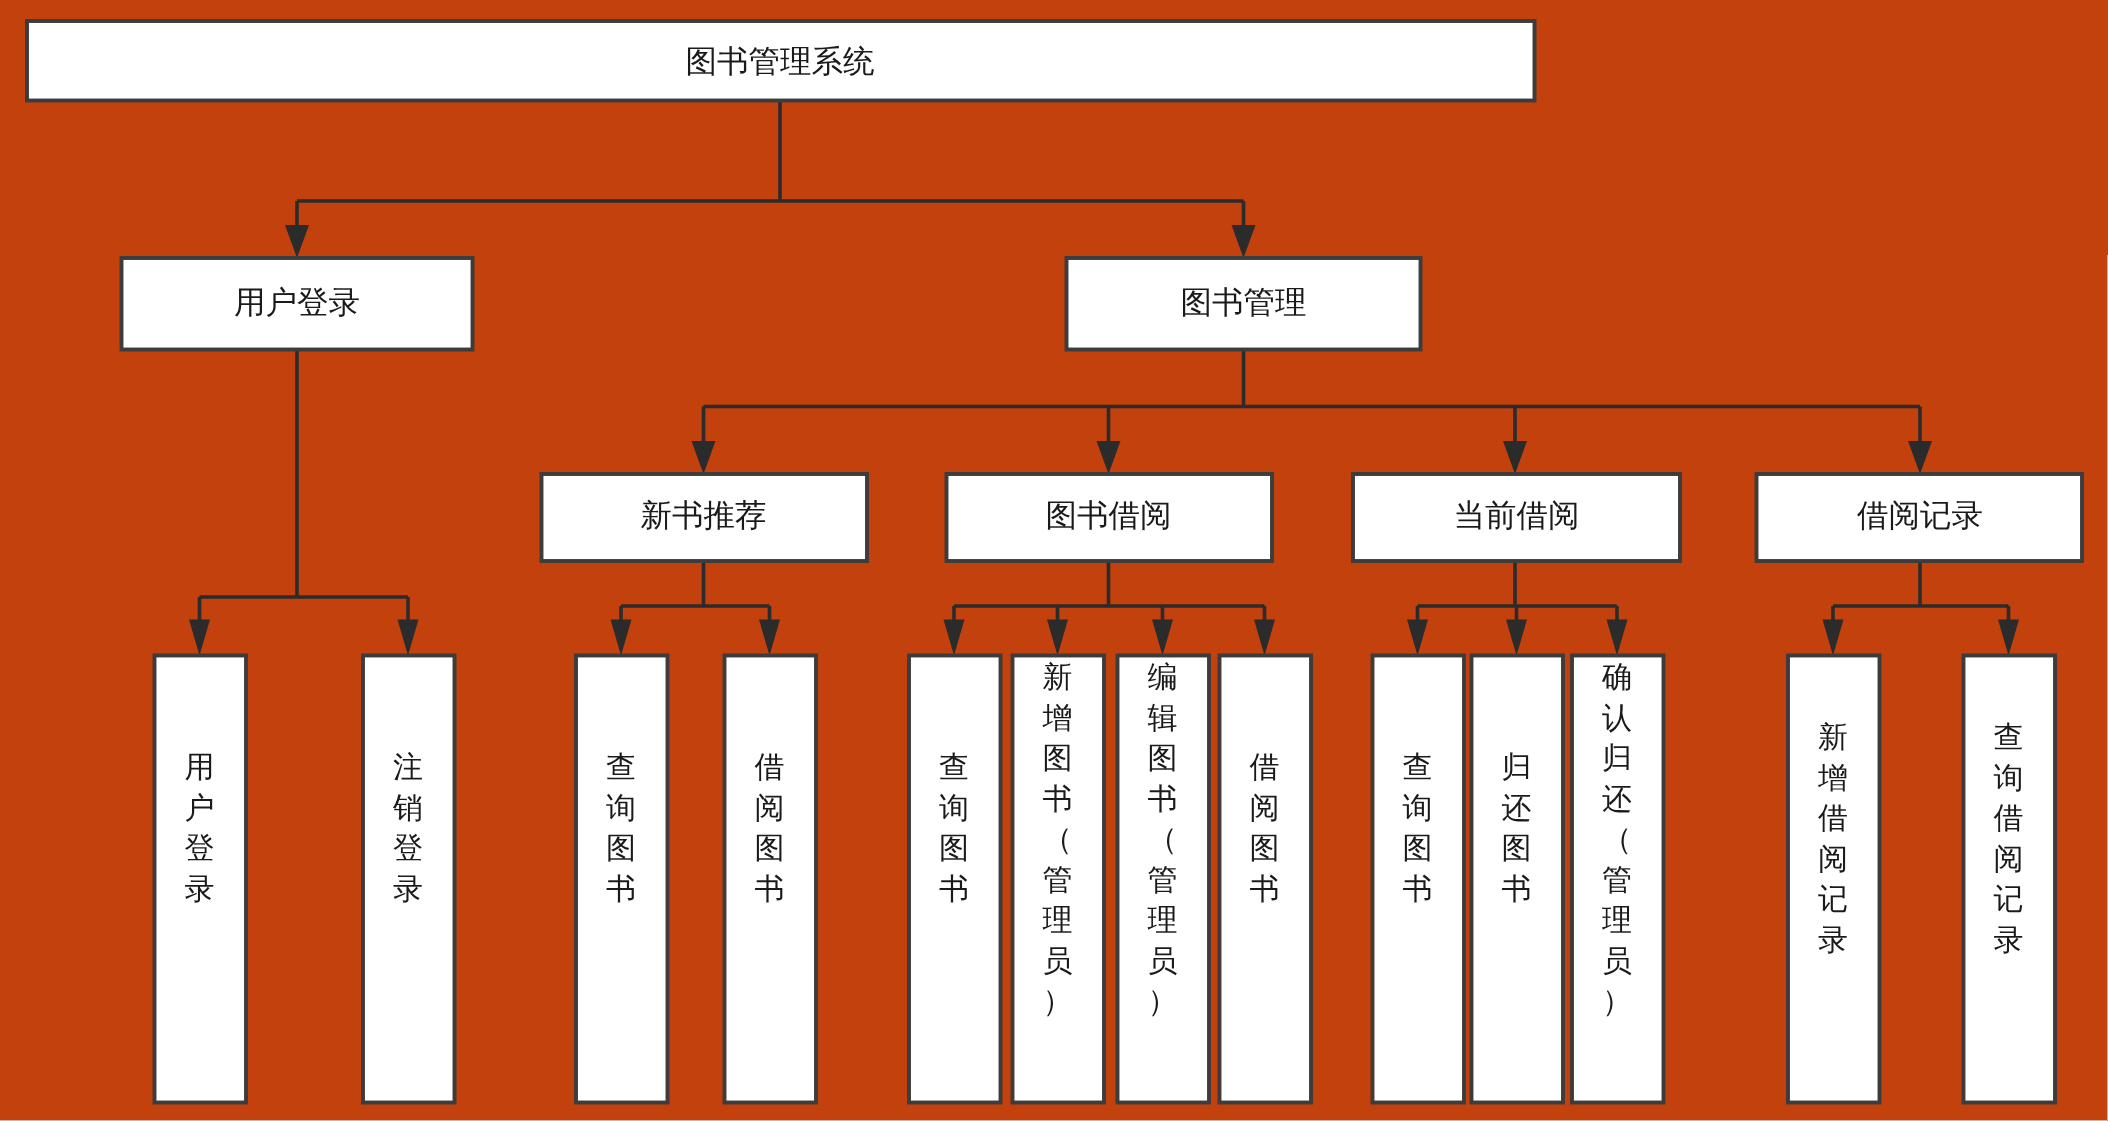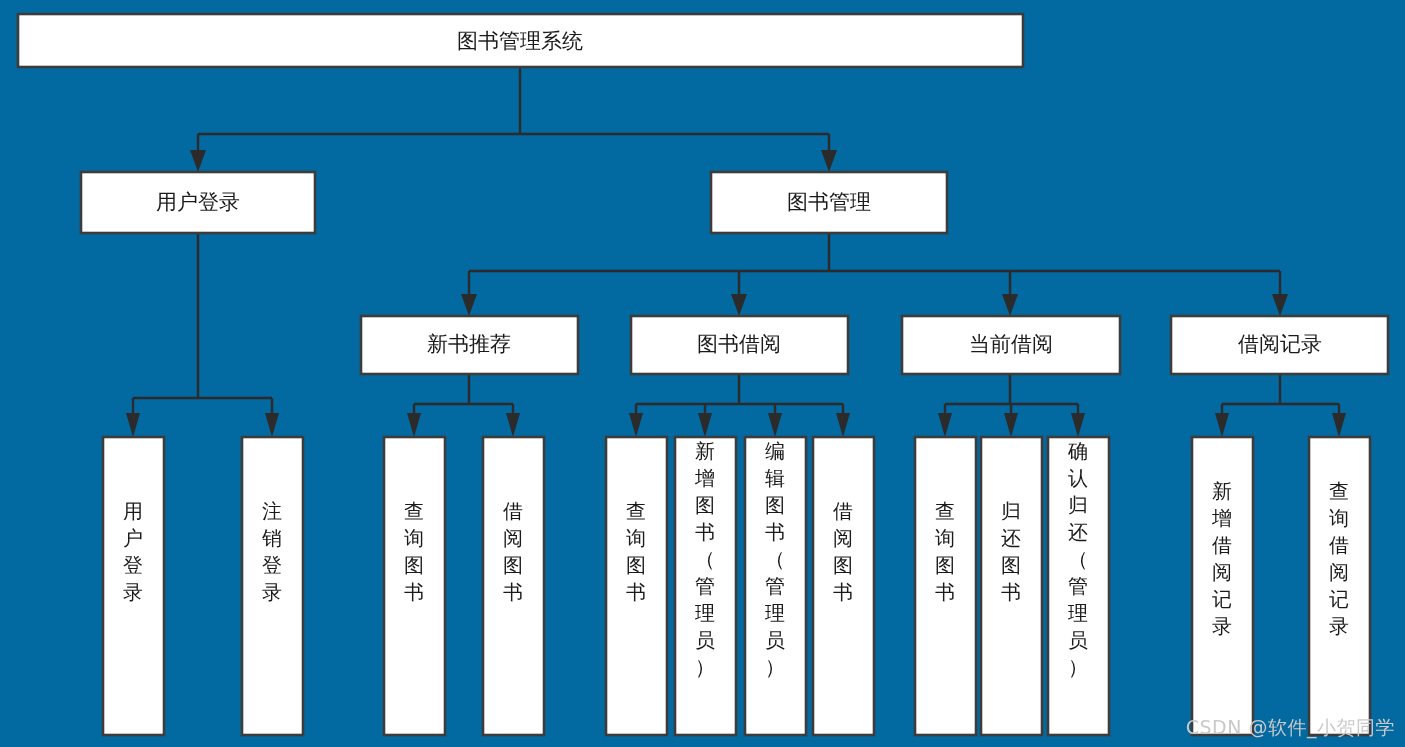--- a/index.html
+++ b/index.html
@@ -7,21 +7,21 @@
     padding: 0;
     background: #ffffff;
   }
   body {
     font-family: "Liberation Sans", "DejaVu Sans", sans-serif;
   }
   #canvas {
     position: relative;
     width: 1405px;
     height: 747px;
-    background: #0369a1;
+    background: #c2410c;
     overflow: hidden;
   }
   svg#diagram {
     position: absolute;
     left: 0;
     top: 0;
     width: 1405px;
     height: 747px;
   }
   .node-box {
@@ -235,14 +235,13 @@
       <rect class="leaf-box" x="1192" y="437" width="61" height="298"></rect>
       <text class="leaf-label" x="1222" y="498"><tspan x="1222" y="498">新</tspan><tspan x="1222" y="525">增</tspan><tspan x="1222" y="552">借</tspan><tspan x="1222" y="579">阅</tspan><tspan x="1222" y="606">记</tspan><tspan x="1222" y="633">录</tspan></text>
     </g>
     <g>
       <rect class="leaf-box" x="1309" y="437" width="61" height="298"></rect>
       <text class="leaf-label" x="1339" y="498"><tspan x="1339" y="498">查</tspan><tspan x="1339" y="525">询</tspan><tspan x="1339" y="552">借</tspan><tspan x="1339" y="579">阅</tspan><tspan x="1339" y="606">记</tspan><tspan x="1339" y="633">录</tspan></text>
     </g>
 
   </svg>
 
-  <div class="watermark">CSDN @软件_小贺同学</div>
 </div>
 
 </body></html>

